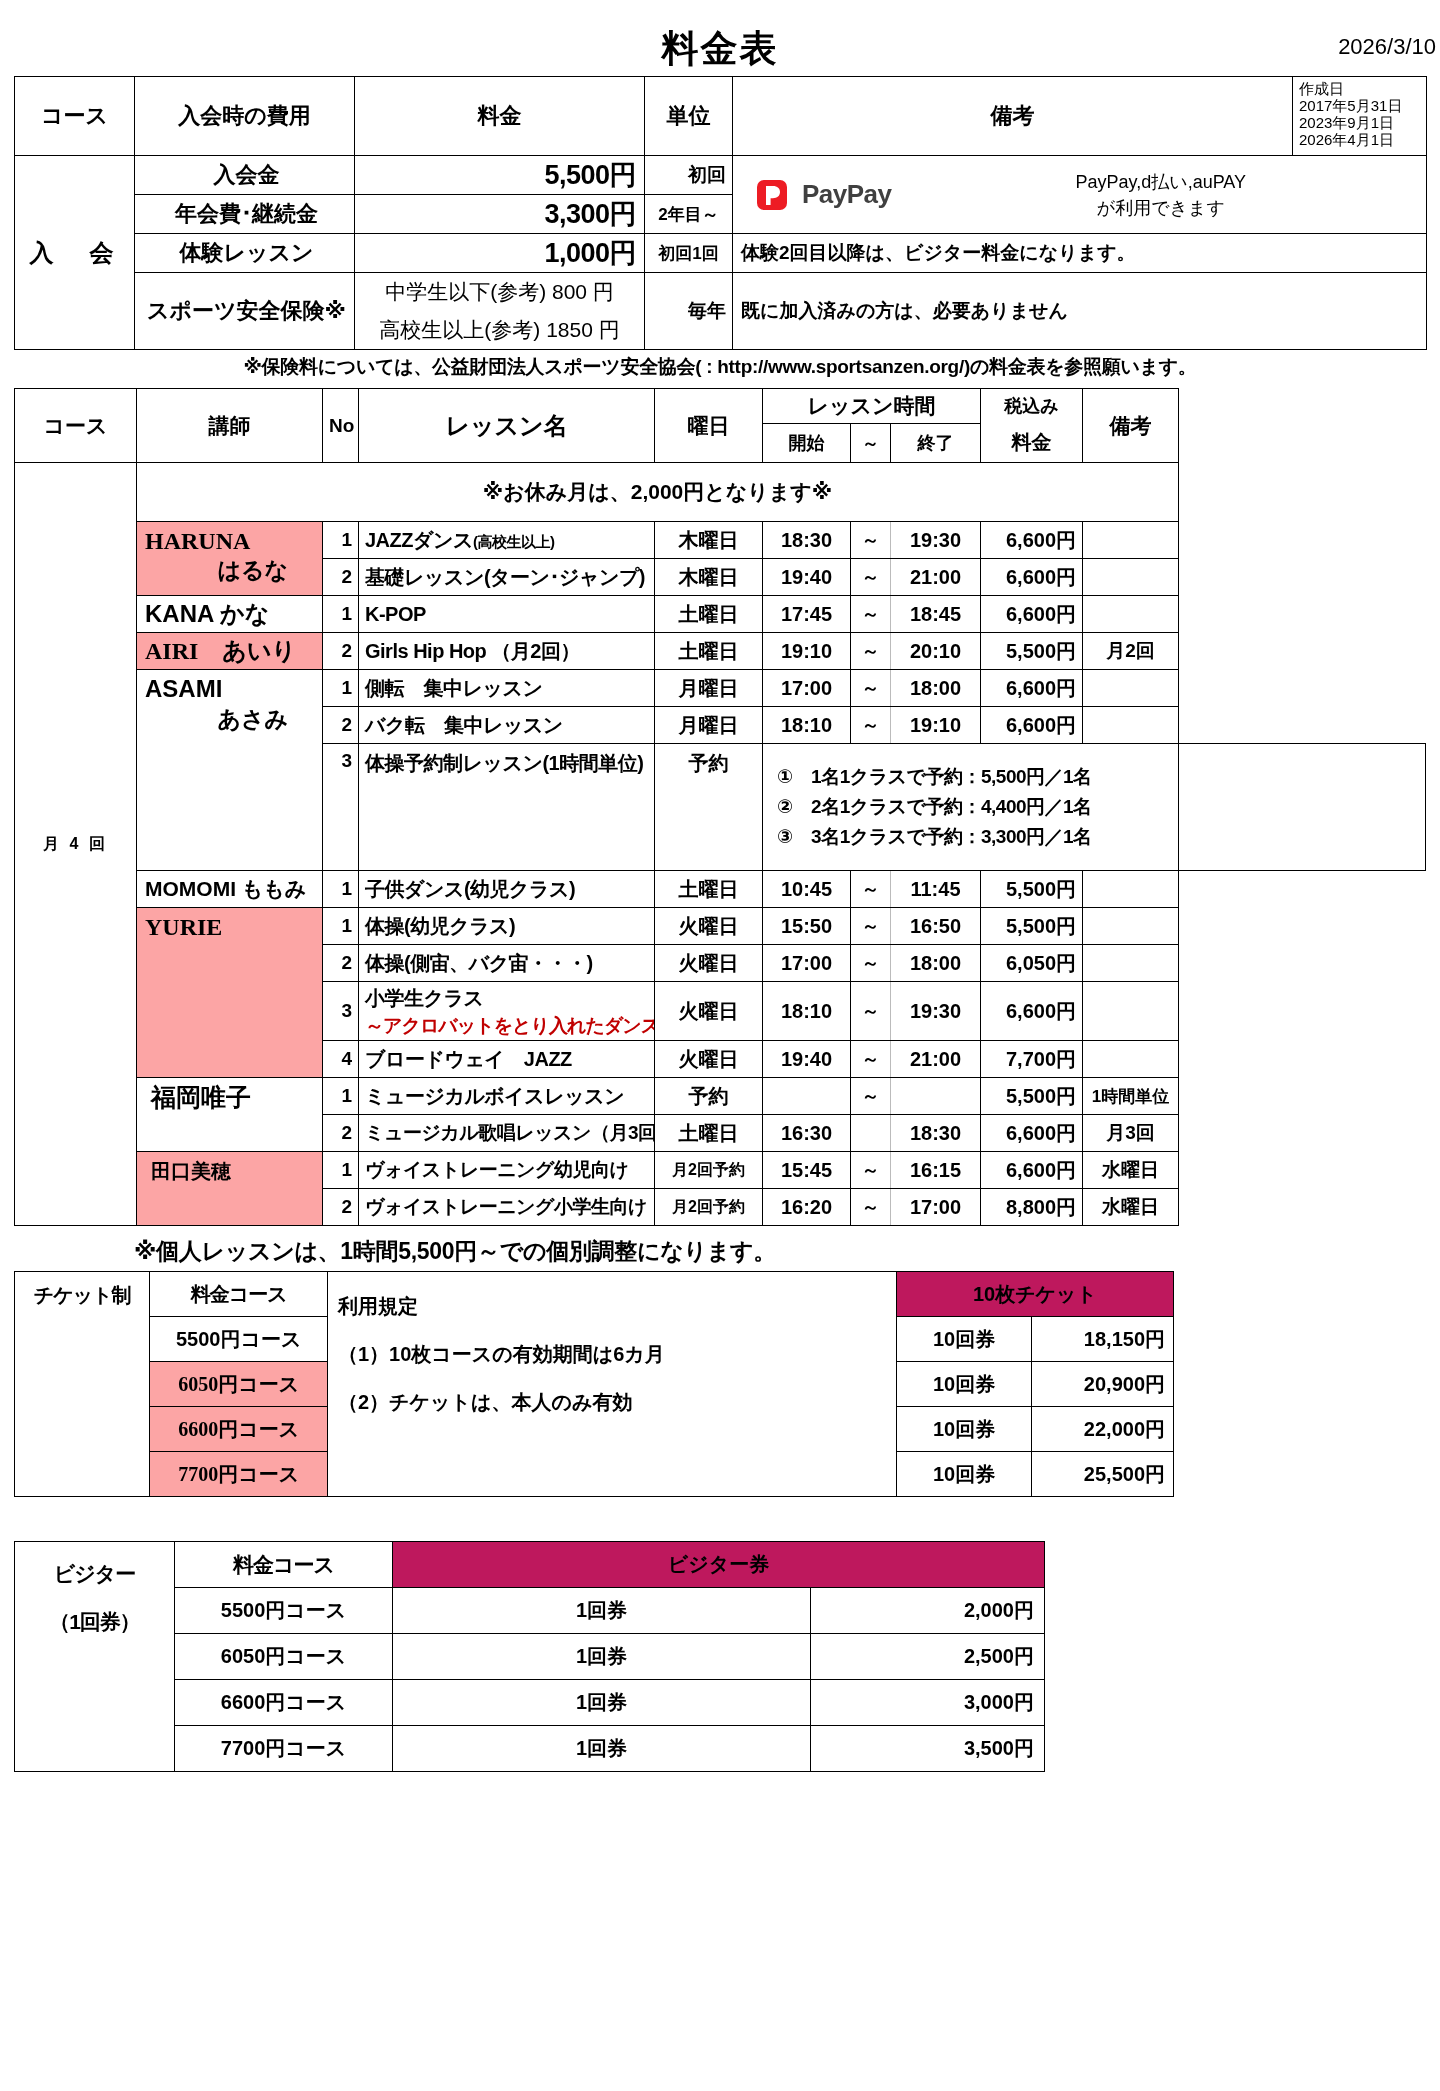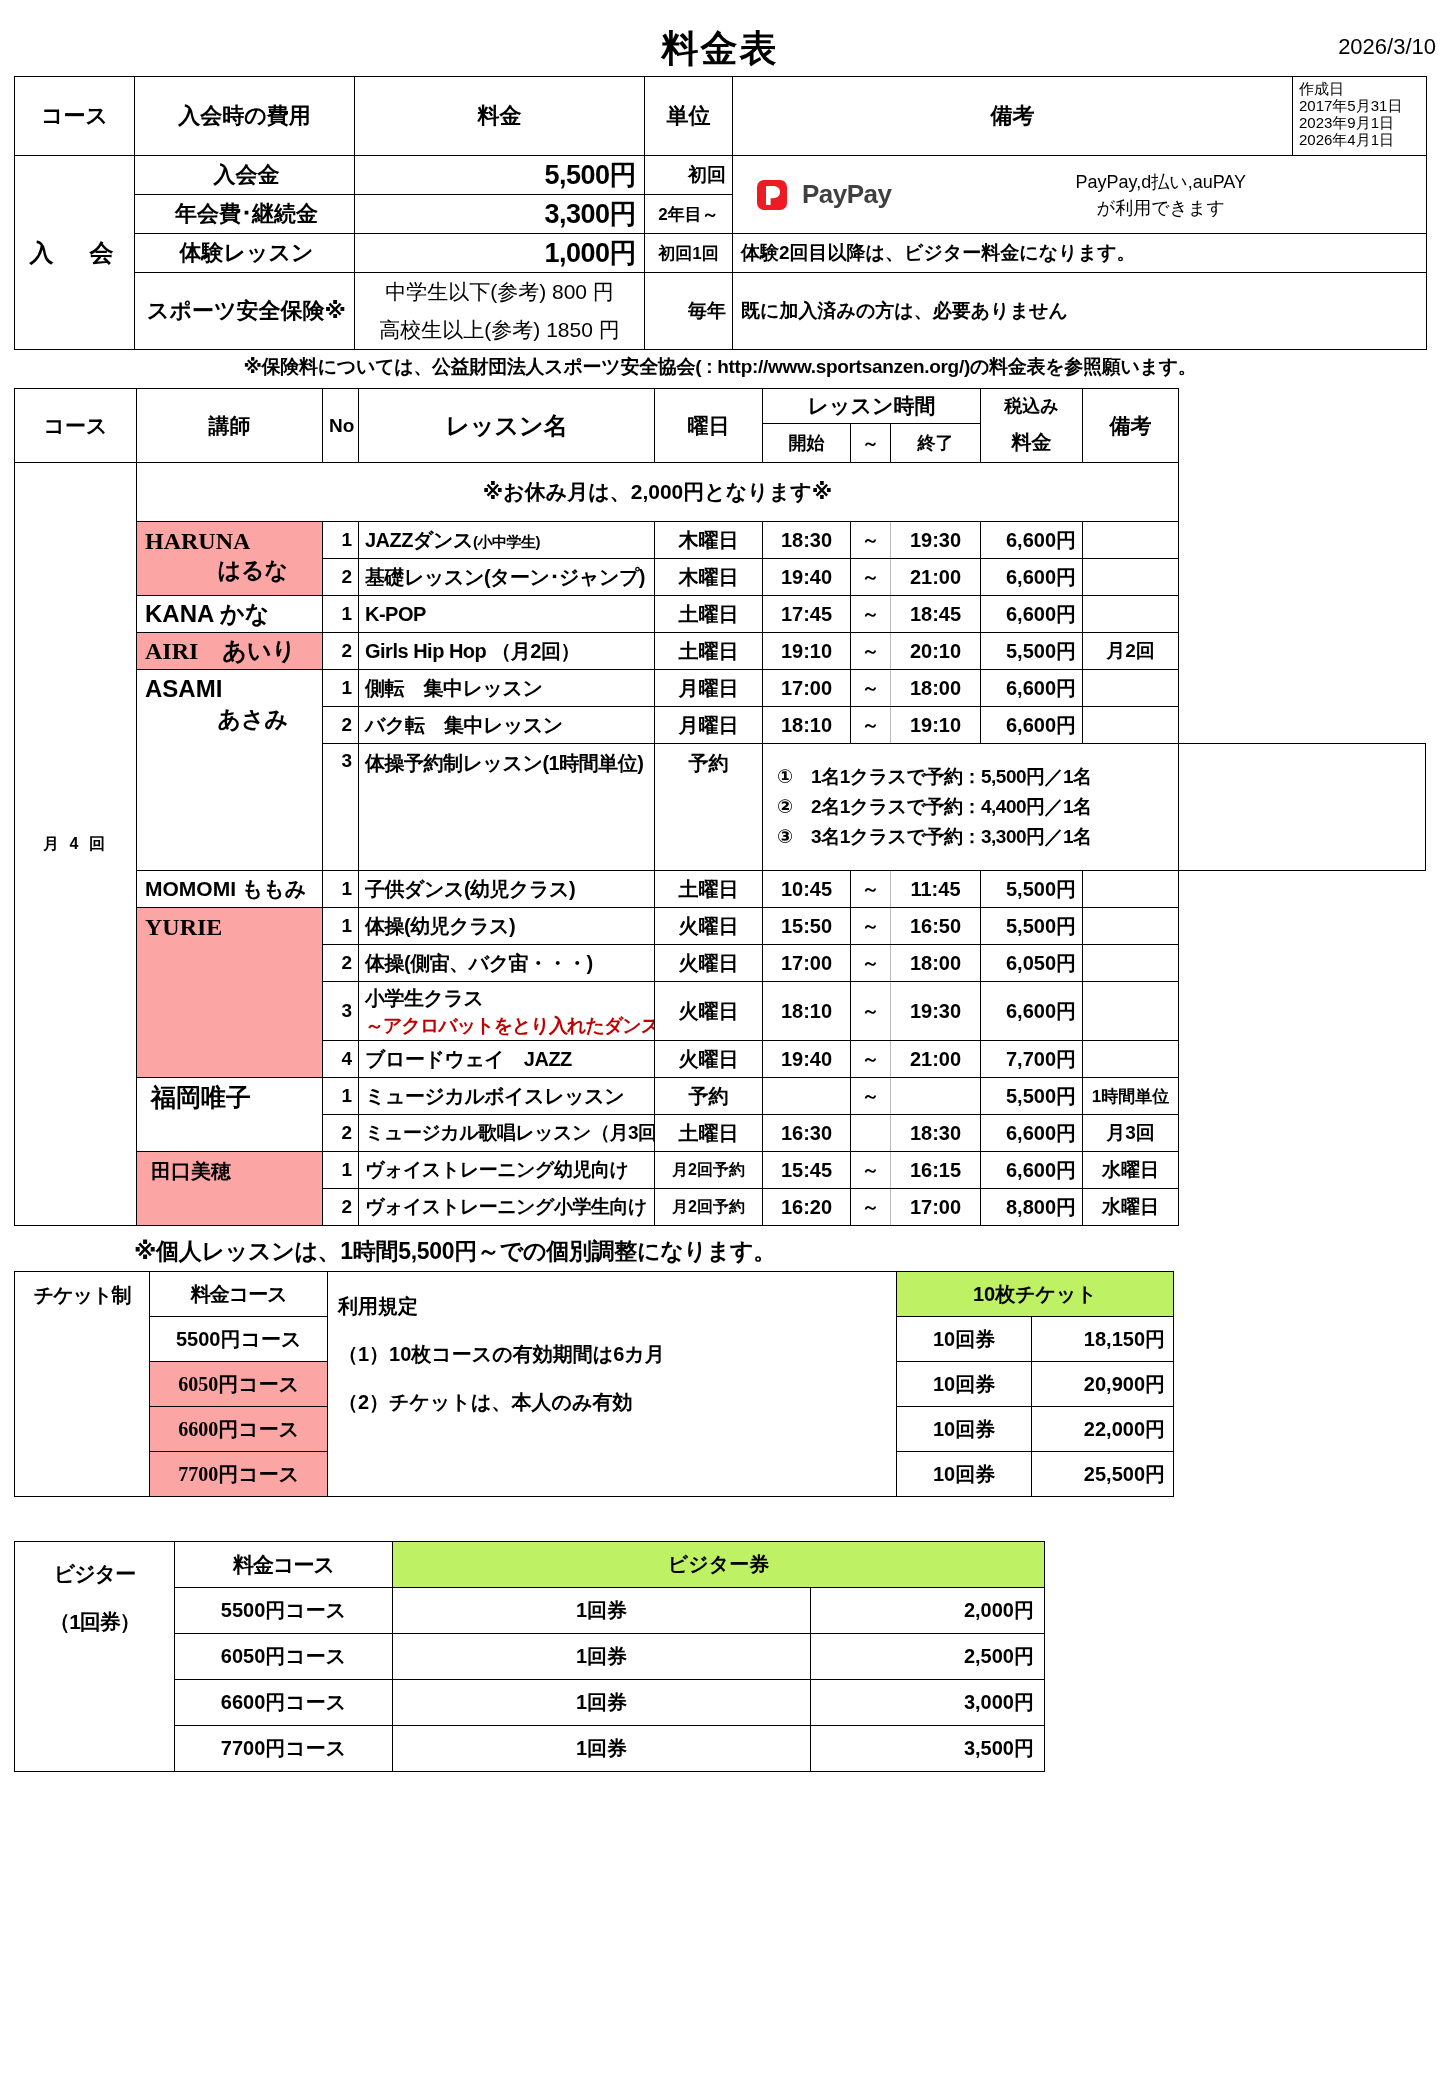--- a/index.html
+++ b/index.html
@@ -23,21 +23,21 @@
 
   
   table{border-collapse:collapse;table-layout:fixed;}
   td,th{
     border:1.6px solid #000;
     font-size:19px;font-weight:bold;
     padding:0 6px;vertical-align:middle;text-align:center;
     overflow:hidden;white-space:nowrap;
   }
   .shade{background:#fca5a5;font-family:Liberation Serif, serif;}
-  .shade2{background:#bef264;}
+  .shade2{background:#be185d;}
   .nb-top{border-top:none;}
   .nb-bot{border-bottom:none;}
 
   
   #t1{width:1412px;margin-top:4px;}
   #t1 td{height:38px;}
   #t1 .hd{height:78px;font-size:22px;}
   #t1 .created{
     font-size:15px;font-weight:normal;text-align:left;line-height:17px;
     padding:3px 6px;vertical-align:top;
@@ -224,21 +224,21 @@
       <td rowspan="17" class="course">月 4 回</td>
       <td colspan="9" class="restnote">※お休み月は、2,000円となります※</td>
     </tr>
 
     <tr>
       <td rowspan="2" class="teacher shade">
         <span>HARUNA</span>
         <span class="sub">はるな</span>
       </td>
       <td class="no">1</td>
-      <td class="lesson"><span>JAZZダンス</span><span class="small">(小中学生)</span></td>
+      <td class="lesson"><span>JAZZダンス</span><span class="small">(高校生以上)</span></td>
       <td class="day">木曜日</td>
       <td class="time">18:30</td>
       <td class="tilde">～</td>
       <td class="time">19:30</td>
       <td class="price">6,600円</td>
       <td class="bikou"></td>
     </tr>
 
     <tr>
       <td class="no">2</td>

